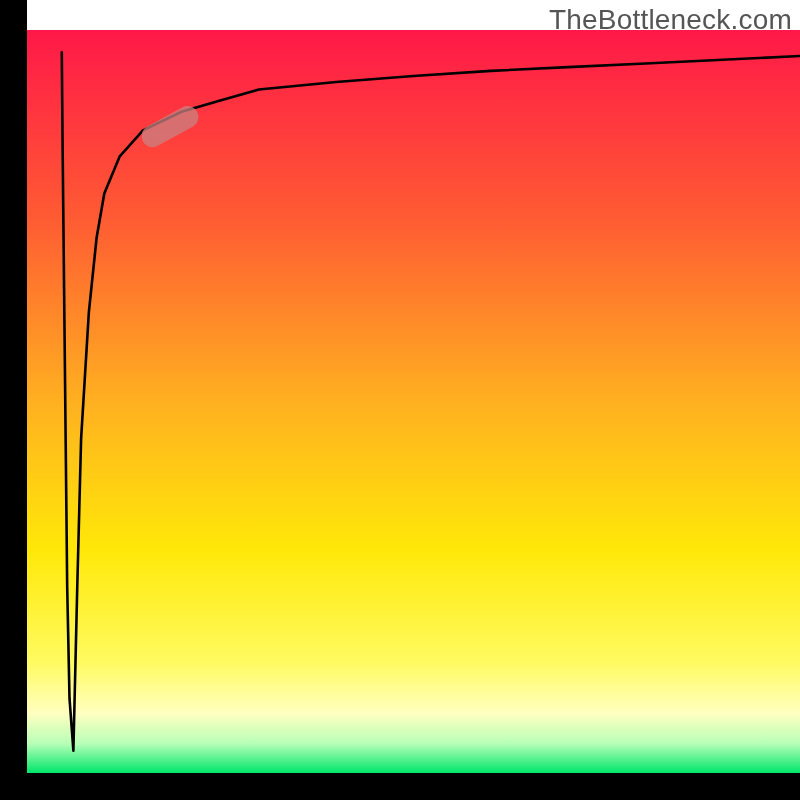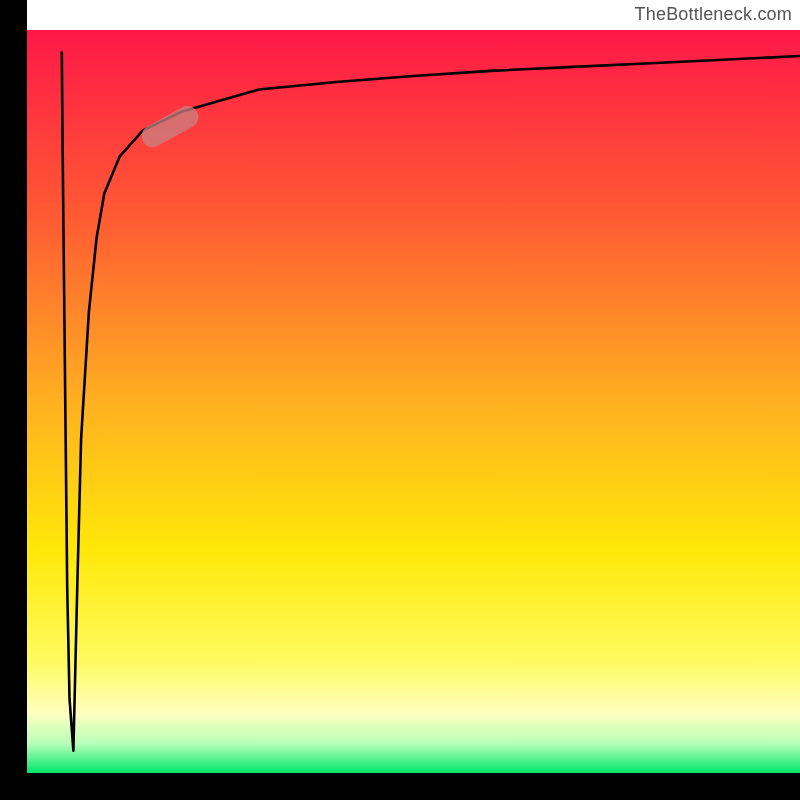--- a/index.html
+++ b/index.html
@@ -8,21 +8,21 @@
     height: 800px;
     background: #ffffff;
     position: relative;
     font-family: Arial, sans-serif;
     overflow: hidden;
   }
   .watermark {
     position: absolute;
     top: 4px;
     right: 8px;
-    font-size: 18px;
+    font-size: 28px;
     color: #555555;
     font-family: Arial, Helvetica, sans-serif;
     z-index: 10;
     letter-spacing: 0.2px;
   }
   .chart-area {
     position: absolute;
     left: 0;
     top: 0;
     width: 800px;

